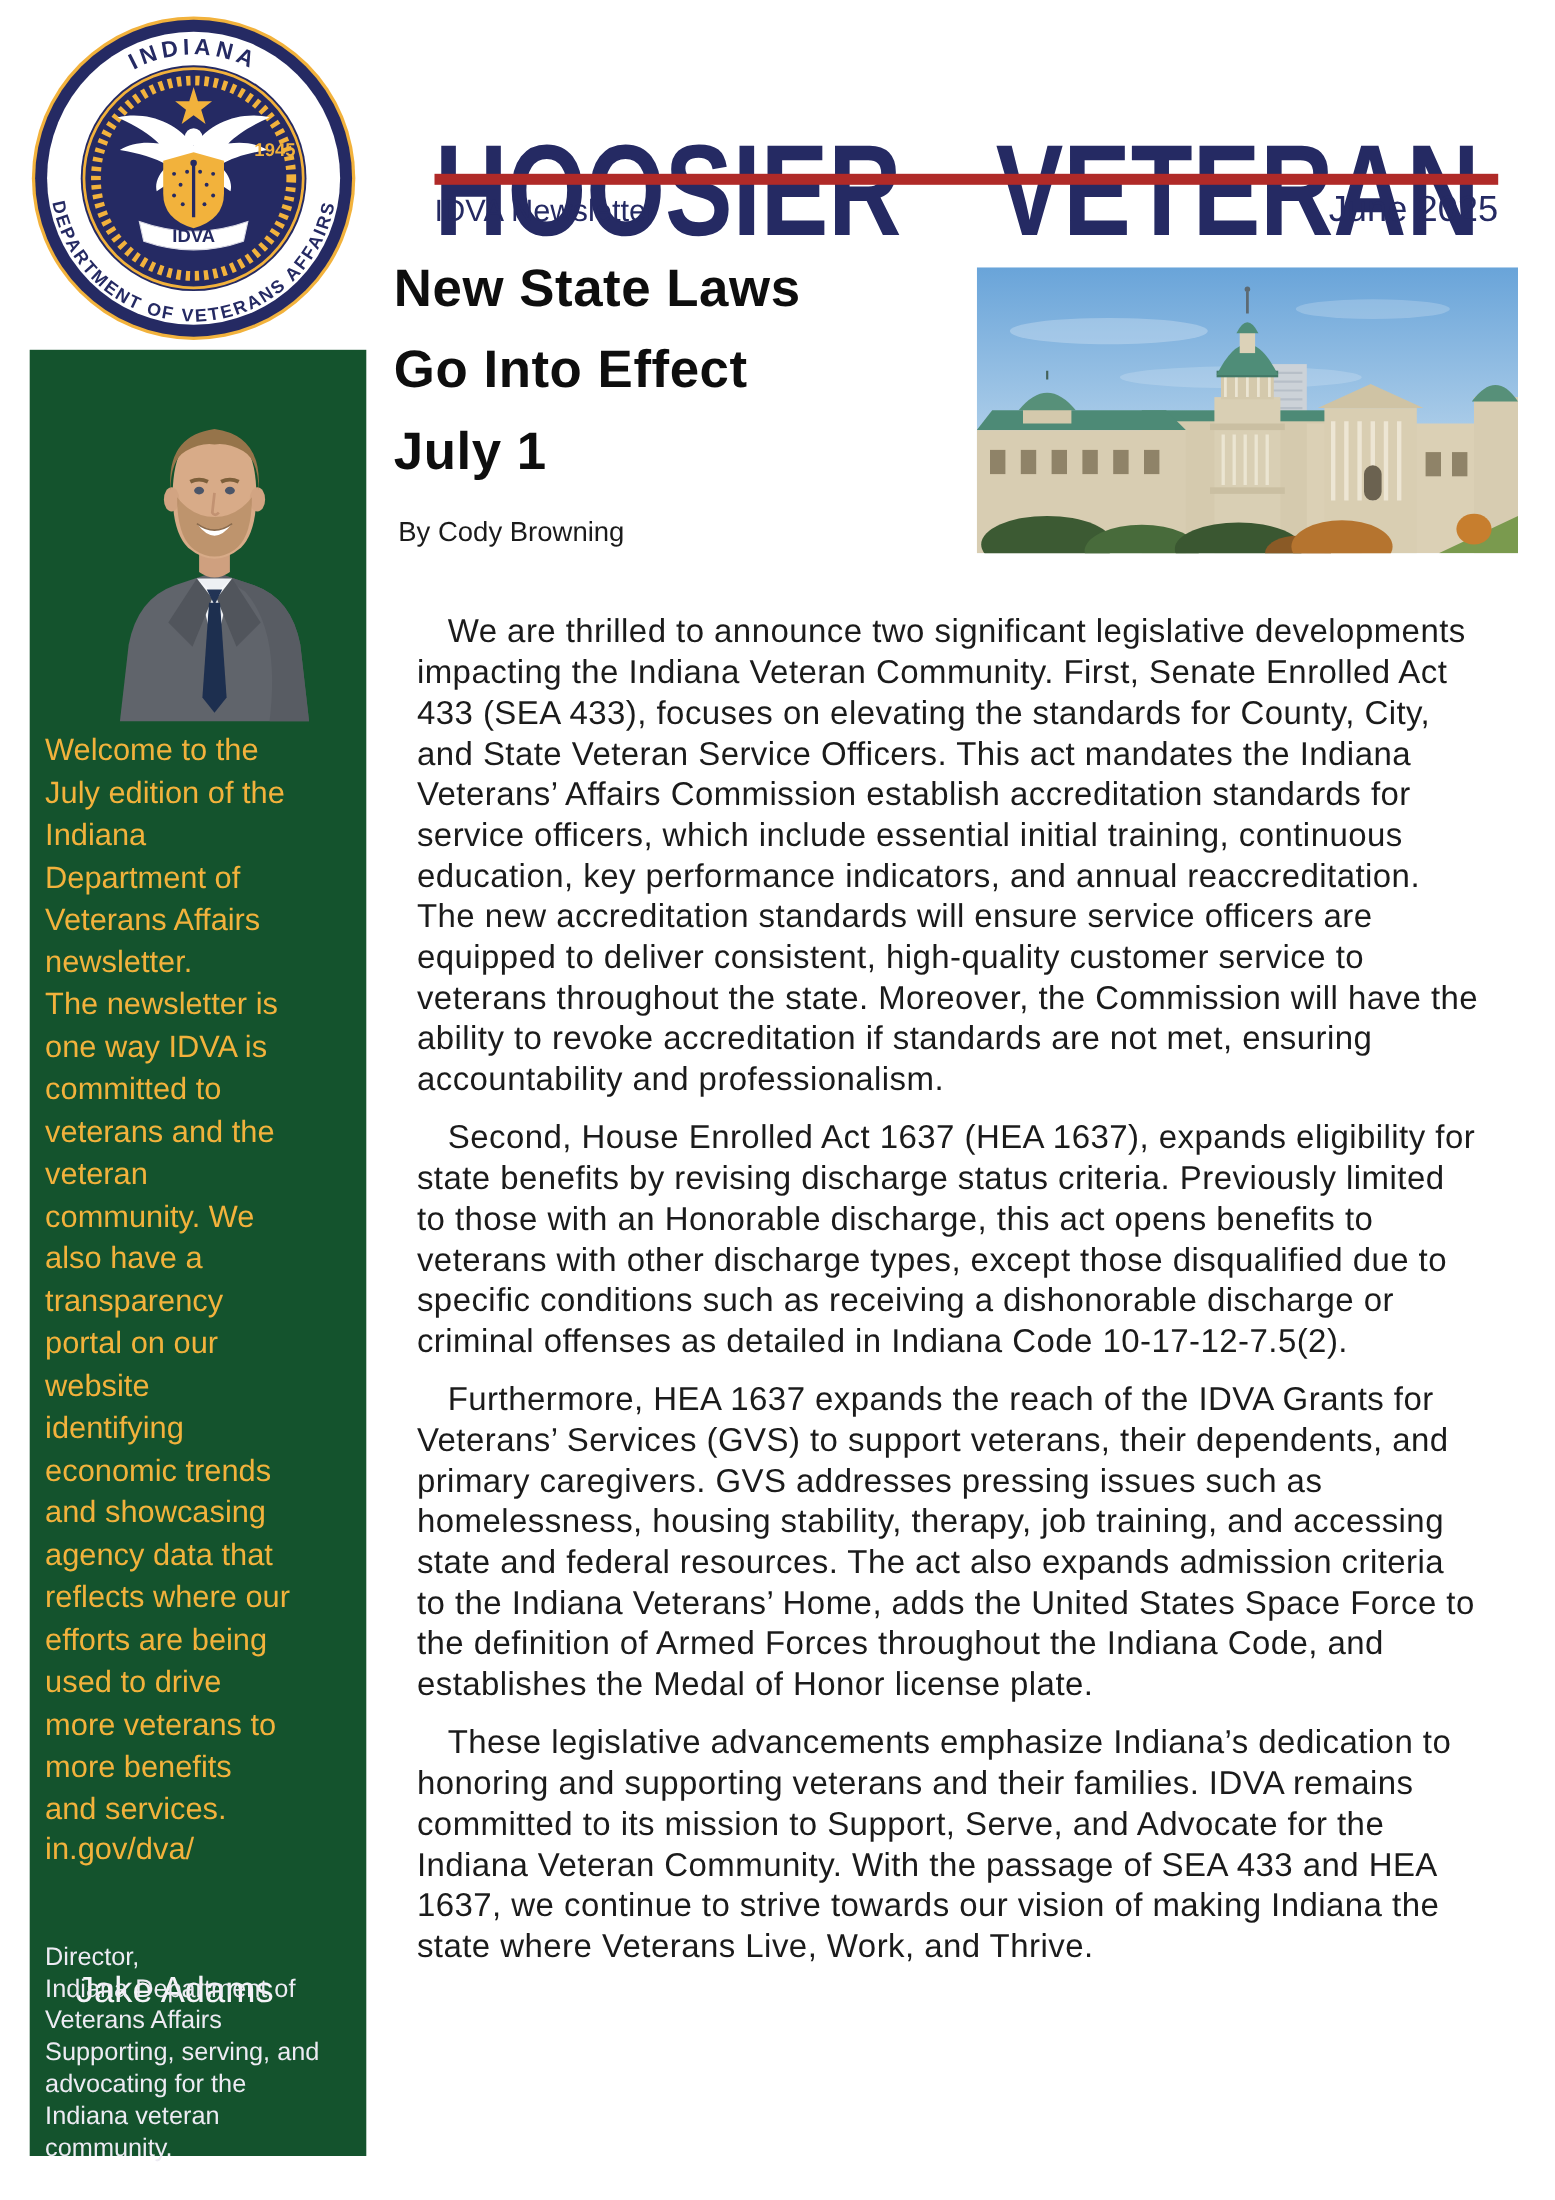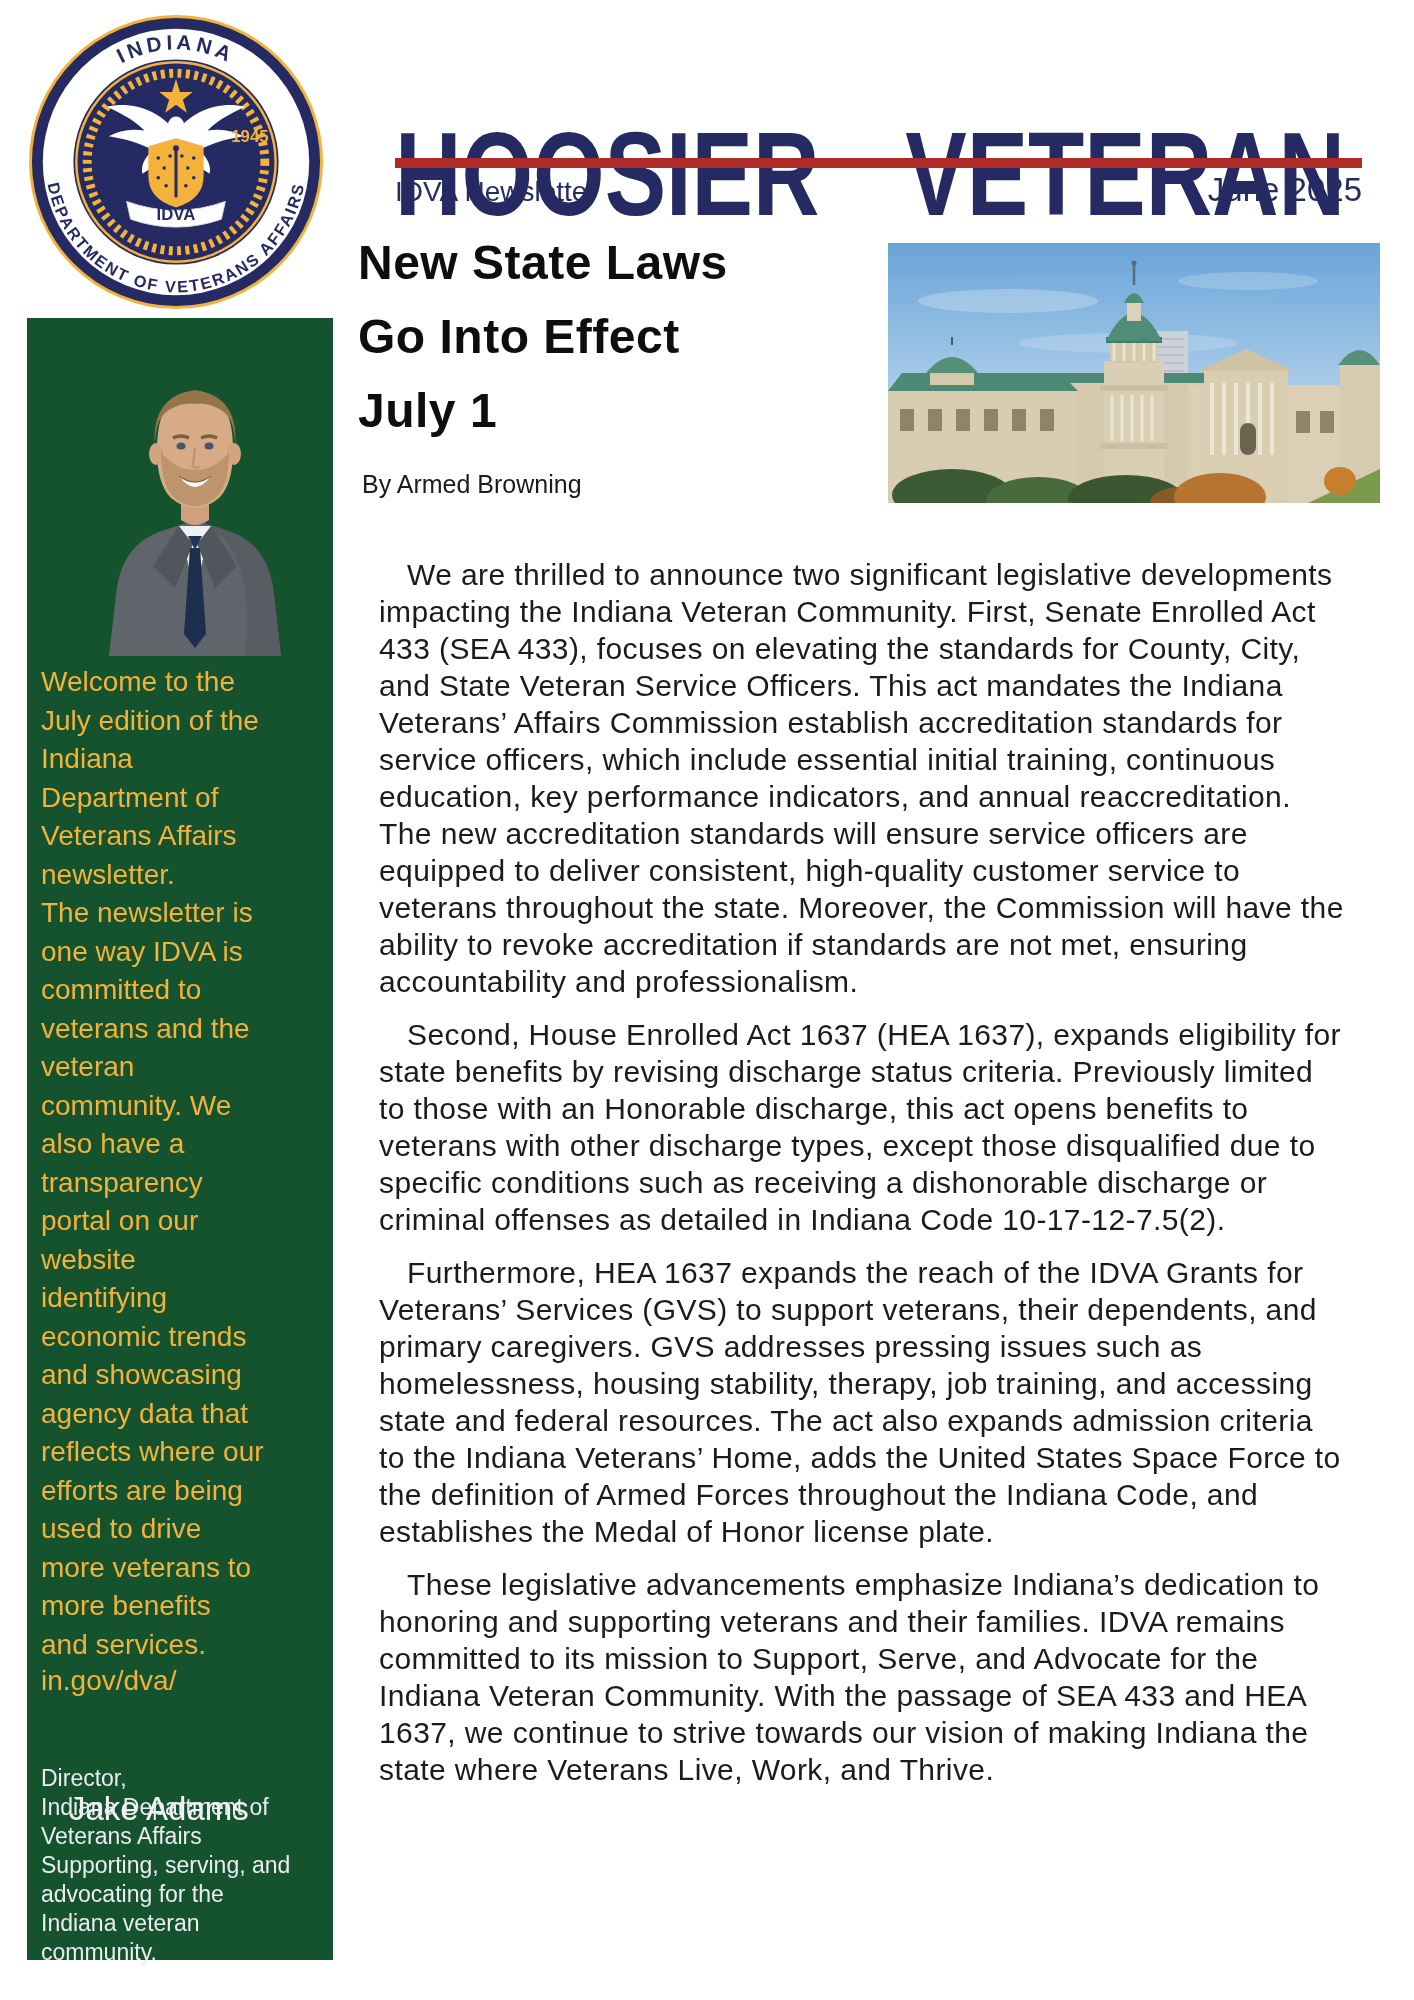--- a/index.html
+++ b/index.html
@@ -150,21 +150,21 @@
   </h1>
   <div class="masthead-rule"></div>
   <div class="masthead-row">
     <span class="masthead-subtitle">IDVA Newsletter</span>
     <span class="masthead-date">June 2025</span>
   </div>
 
   <div class="headline">New State Laws
 Go Into Effect
 July 1</div>
-  <div class="byline">By Armed Browning</div>
+  <div class="byline">By Cody Browning</div>
 
   <svg class="statehouse" viewBox="0 0 492 260">
     <defs>
       <linearGradient id="sky" x1="0" y1="0" x2="0" y2="1">
         <stop offset="0" stop-color="#69a4d9"></stop>
         <stop offset="0.85" stop-color="#cbe0f0"></stop>
       </linearGradient>
     </defs>
     <rect width="492" height="260" fill="url(#sky)"></rect>
     <ellipse cx="120" cy="58" rx="90" ry="12" fill="#ffffff" opacity="0.25"></ellipse>

